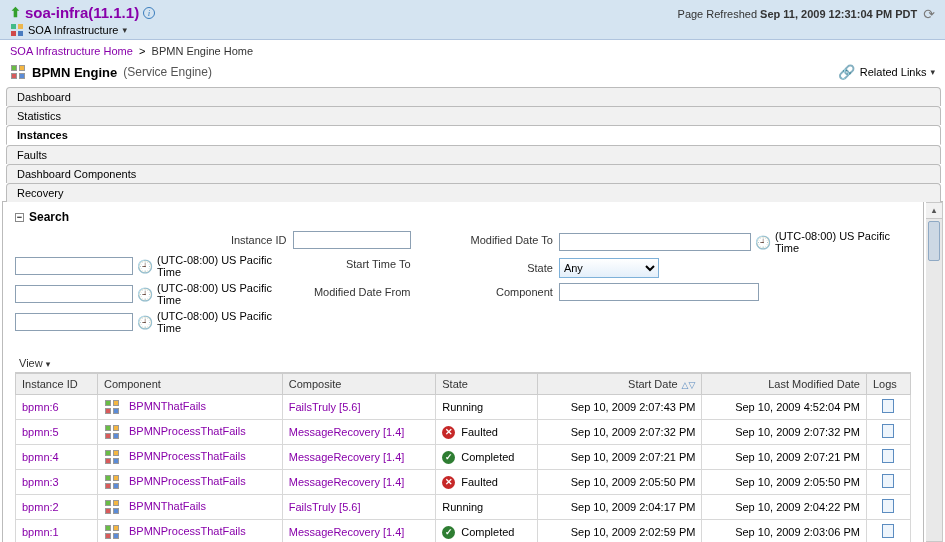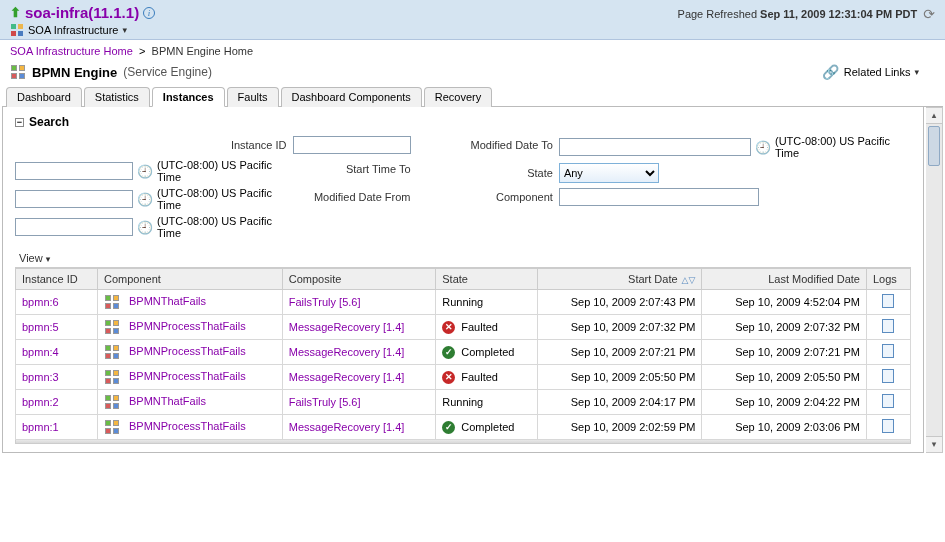--- a/index.html
+++ b/index.html
@@ -22,34 +22,34 @@
   .drop-tri { margin-left:4px; font-size:9px; color:#333; }
   .refresh-block { position:absolute; right:10px; top:6px; color:#333; font-size:11px; display:flex; align-items:center;}
   .refresh-icon { display:inline-block; margin-left:6px; font-size:14px; color:#7a7a7a; }
 
   
   .breadcrumb { padding:5px 10px; font-size:11px; }
   .breadcrumb a { color:#8800aa; text-decoration:none; }
   .breadcrumb .current { color:#333; }
 
   
-  .engine-row { display:flex; align-items:center; padding:2px 26px 6px 10px; }
+  .engine-row { display:flex; align-items:center; padding:2px 10px 6px 10px; }
   .comp-icon { display:inline-flex; flex-wrap:wrap; width:16px; height:16px; margin-right:6px; }
   .comp-icon span { width:6px; height:6px; margin:1px; border:1px solid #999; }
   .comp-icon span:nth-child(1){background:#69bd45;}
   .comp-icon span:nth-child(2){background:#f4b642;}
   .comp-icon span:nth-child(3){background:#d85b5b;}
   .comp-icon span:nth-child(4){background:#5b8cd8;}
   .engine-name { font-weight:bold; font-size:13px; }
   .engine-sub { color:#555; margin-left:6px; font-size:12px;}
   .related { margin-left:auto; display:flex; align-items:center; color:#000; }
   .link-icon { font-size:14px; margin-right:4px; }
 
   
-  .tabs { display:flex; border-bottom:1px solid #bbb; margin:0 2px; padding-left:4px; }
+  .tabs { display:flex; border-bottom:1px solid #bbb; margin:0 2px; padding-left:4px;flex-direction:column; }
   .tab { border:1px solid #bbb; border-bottom:none; border-top-left-radius:4px; border-top-right-radius:4px; padding:3px 10px; margin-right:2px; background:#f1f1f1; font-size:11px; cursor:pointer; position:relative; top:1px;}
   .tab.active { background:#fff; font-weight:bold; border-bottom:1px solid #fff;}
 
   
   .content-wrap { display:flex; }
   .content { flex:1; border:1px solid #bbb; border-top:none; margin:0 2px 4px 2px; padding:8px 12px; }
   .scrollbar { width:17px; background:#e9e9e9; display:flex; flex-direction:column; border:1px solid #c8c8c8; border-left:none; margin:0 2px 4px 0;}
   .scrollbar .sb-btn{height:16px; background:#f1f1f1; border-bottom:1px solid #c8c8c8; text-align:center; line-height:14px; font-size:9px; color:#555;}
   .scrollbar .sb-btn.bot{border-bottom:none; border-top:1px solid #c8c8c8;}
   .scrollbar .thumb-area{flex:1; padding:2px;}
@@ -66,21 +66,21 @@
   .fval input[type=text]{ border:1px solid #8ca0b3; height:18px; padding:1px 3px; font-size:11px; }
   .fval .in-md { width:118px; }
   .fval .in-lg { width:200px; }
   .fval .in-sel { width:100px; height:20px; border:1px solid #7eb1d9; background:linear-gradient(#fff,#e4effa); font-size:11px;}
   .cal-icon { width:16px; text-align:center; font-size:13px; color:#b07020; margin:0 4px;}
   .tz { color:#000; }
 
   .btn-row { text-align:right; margin-top:14px; }
   .btn { display:inline-block; border:1px solid #aaa; padding:3px 10px; background:linear-gradient(#fff,#e8e8e8); border-radius:2px; font-size:11px; cursor:pointer;}
 
-  .view-row { margin-top:10px; padding:3px 4px; border-bottom:1px solid #ccc; color:#333;}
+  .view-row { margin-top:20px; padding:3px 4px; border-bottom:1px solid #ccc; color:#333;}
   .view-row .tri{font-size:9px; margin-left:3px;}
 
   table.grid { width:100%; border-collapse:collapse; font-size:11px; }
   table.grid th { background:#efefef; border:1px solid #ccc; padding:4px 6px; font-weight:normal; color:#333; text-align:left;}
   table.grid th.r, table.grid td.r { text-align:right;margin-top:47px; }
   table.grid td { border:1px solid #d8d8d8; padding:4px 6px; }
   table.grid .plink { color:#8800aa; }
   .state-cell{ display:flex; align-items:center; }
   .icon-round{ width:13px;height:13px;border-radius:50%; margin-right:6px; display:inline-flex; align-items:center; justify-content:center; color:#fff; font-size:9px; font-weight:bold;}
   .icon-fault{ background:#c62828; }

